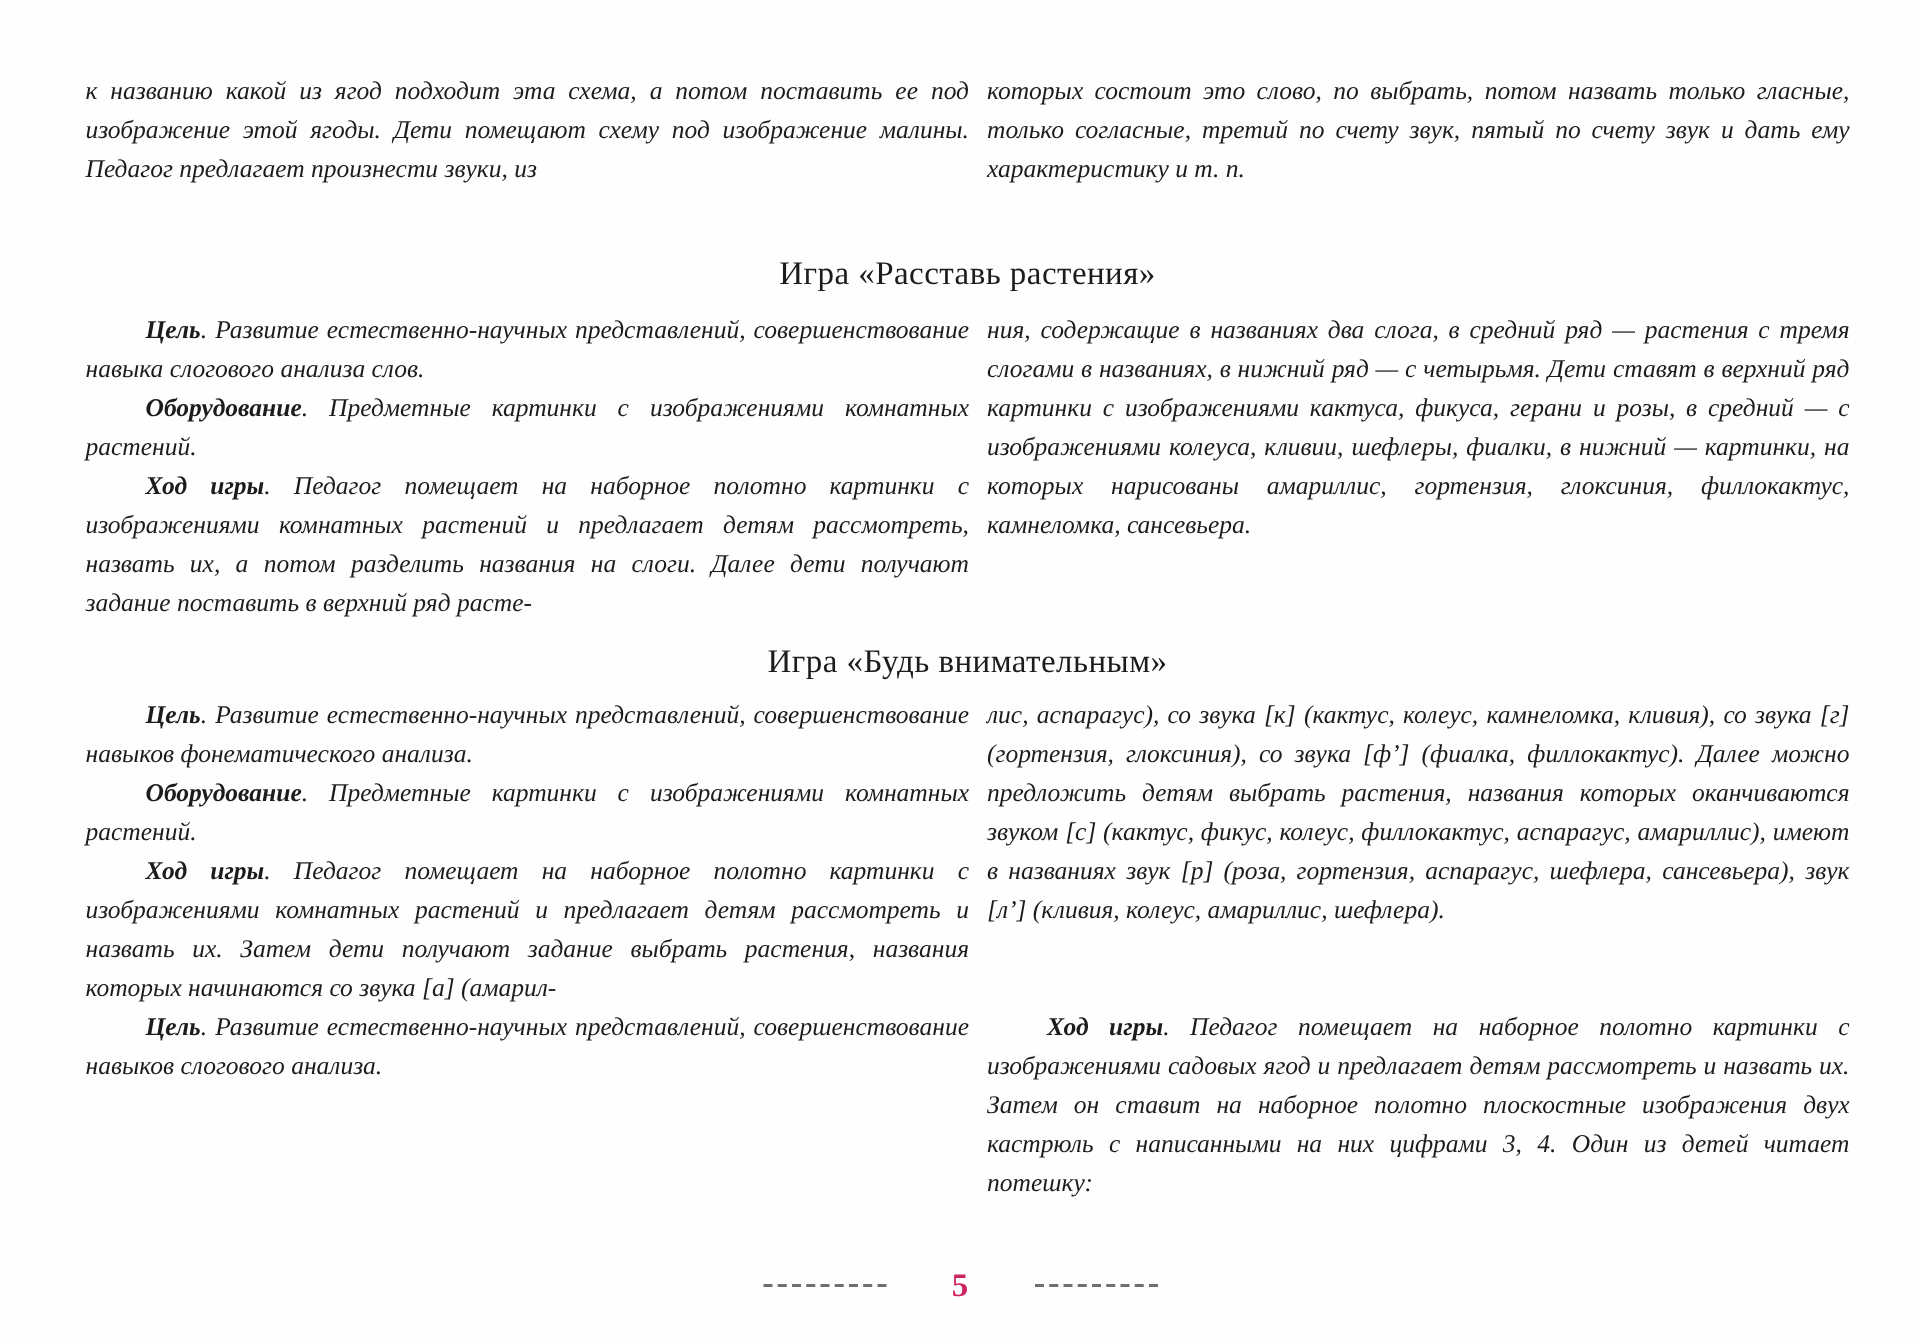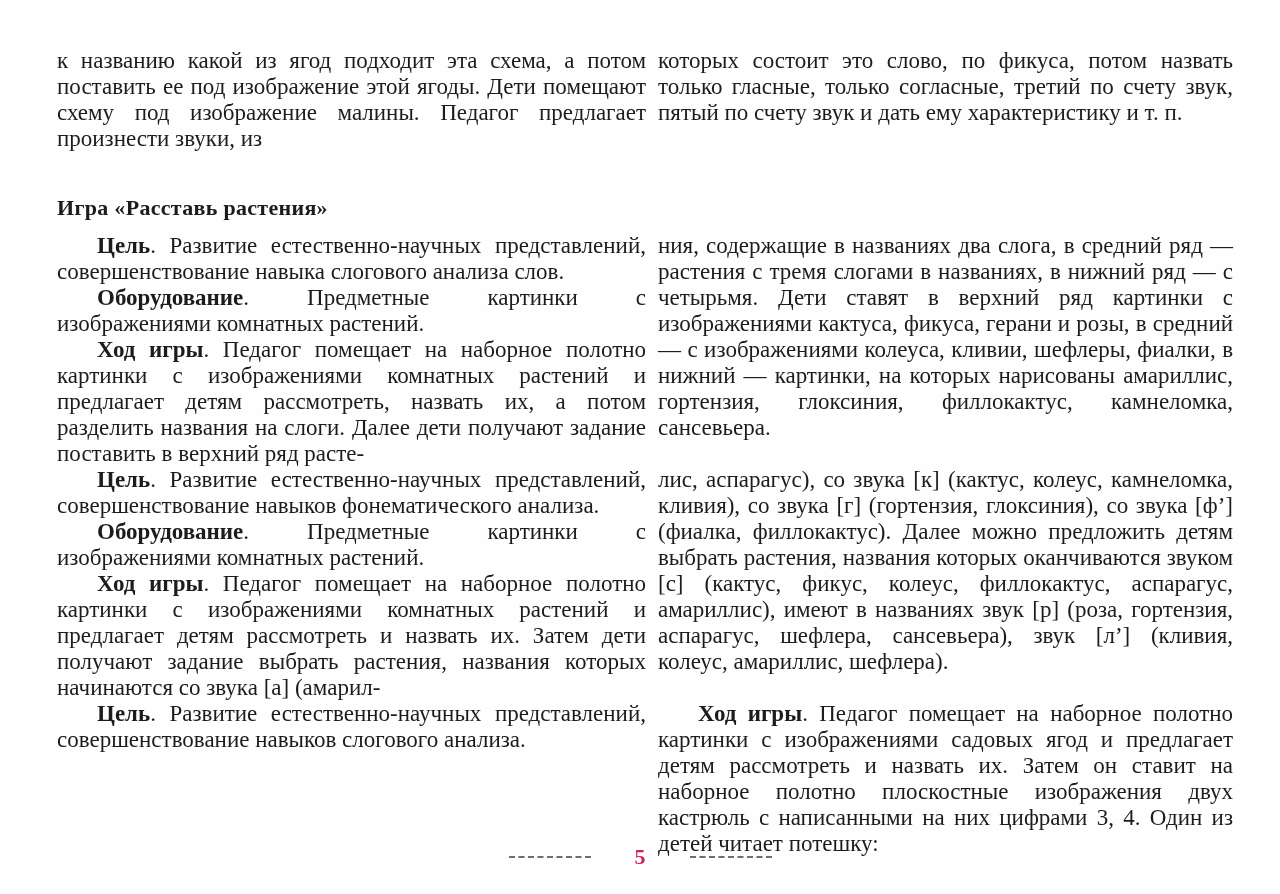--- a/index.html
+++ b/index.html
@@ -14,28 +14,28 @@
     font-family:"DejaVu Sans",sans-serif; font-weight:bold; font-size:90px;
     letter-spacing:2px; white-space:nowrap;
     color:rgba(252,252,252,0.92);
     text-shadow: 4px 6px 5px rgba(145,145,145,0.60),
                  1px 1px 0 rgba(205,205,205,0.55),
                 -1px -1px 0 rgba(218,218,218,0.5);
     z-index:0;
   }
   .content { position:absolute; left:57px; top:48px; width:1176px; z-index:1; }
   .row { display:flex; gap:12px; }
-  .col { text-align:justify; font-size:23px; line-height:26px; }
+  .col { text-align:justify; font-size:17px; line-height:26px;font-style:italic; }
   .col-left  { width:589px; }
   .col-right { width:575px; }
   .para { margin:0; }
   .indent { text-indent:40px; }
   .lead { font-weight:bold; }
   .section-title {
-    text-align:left; font-size:22px; font-weight:bold;
+    text-align:center; font-size:22px; font-weight:normal;
     letter-spacing:0.3px; margin:0; line-height:31px;
   }
   .t1 { margin:40px 0 10px; }
   .t2 { margin:10px 0 8px; }
   .t3 { margin:2px 0 8px; }
   .footer {
     position:absolute; left:0; right:0; top:846px; z-index:1;
     display:flex; justify-content:center; align-items:center; gap:44px;
   }
   .rule { width:82px; border-top:2px dashed #6f6f6f; height:0; }
@@ -44,35 +44,36 @@
 </head>
 <body>
 
 <div class="page">
 
 
   <div class="content">
 
     <div class="row">
       <p class="col col-left para">к названию какой из ягод подходит эта схема, а потом поставить ее под изображение этой ягоды. Дети помещают схему под изображение малины. Педагог предлагает произнести звуки, из</p>
-      <p class="col col-right para">которых состоит это слово, по фикуса, потом назвать только гласные, только согласные, третий по счету звук, пятый по счету звук и дать ему характеристику и т. п.</p>
+      <p class="col col-right para">которых состоит это слово, по выбрать, потом назвать только гласные, только согласные, третий по счету звук, пятый по счету звук и дать ему характеристику и т. п.</p>
     </div>
 
     <h2 class="section-title t1">Игра «Расставь растения»</h2>
     <div class="row">
       <div class="col col-left">
         <p class="para indent"><b class="lead">Цель</b><span>. Развитие естественно-научных представлений, совершенствование навыка слогового анализа слов.</span></p>
         <p class="para indent"><b class="lead">Оборудование</b><span>. Предметные картинки с изображениями комнатных растений.</span></p>
         <p class="para indent"><b class="lead">Ход игры</b><span>. Педагог помещает на наборное полотно картинки с изображениями комнатных растений и предлагает детям рассмотреть, назвать их, а потом разделить названия на слоги. Далее дети получают задание поставить в верхний ряд расте-</span></p>
       </div>
       <div class="col col-right">
         <p class="para"><span>ния, содержащие в названиях два слога, в средний ряд — растения с тремя слогами в названиях, в нижний ряд — с четырьмя. Дети ставят в верхний ряд картинки с изображениями кактуса, фикуса, герани и розы, в средний — с изображениями колеуса, кливии, шефлеры, фиалки, в нижний — картинки, на которых нарисованы амариллис, гортензия, глоксиния, филлокактус, камнеломка, сансевьера.</span></p>
       </div>
     </div>
 
+    <h2 class="section-title t2">Игра «Будь внимательным»</h2>
     <div class="row">
       <div class="col col-left">
         <p class="para indent"><b class="lead">Цель</b><span>. Развитие естественно-научных представлений, совершенствование навыков фонематического анализа.</span></p>
         <p class="para indent"><b class="lead">Оборудование</b><span>. Предметные картинки с изображениями комнатных растений.</span></p>
         <p class="para indent"><b class="lead">Ход игры</b><span>. Педагог помещает на наборное полотно картинки с изображениями комнатных растений и предлагает детям рассмотреть и назвать их. Затем дети получают задание выбрать растения, названия которых начинаются со звука [а] (амарил-</span></p>
       </div>
       <div class="col col-right">
         <p class="para"><span>лис, аспарагус), со звука [к] (кактус, колеус, камнеломка, кливия), со звука [г] (гортензия, глоксиния), со звука [ф’] (фиалка, филлокактус). Далее можно предложить детям выбрать растения, названия которых оканчиваются звуком [с] (кактус, фикус, колеус, филлокактус, аспарагус, амариллис), имеют в названиях звук [р] (роза, гортензия, аспарагус, шефлера, сансевьера), звук [л’] (кливия, колеус, амариллис, шефлера).</span></p>
       </div>
     </div>

